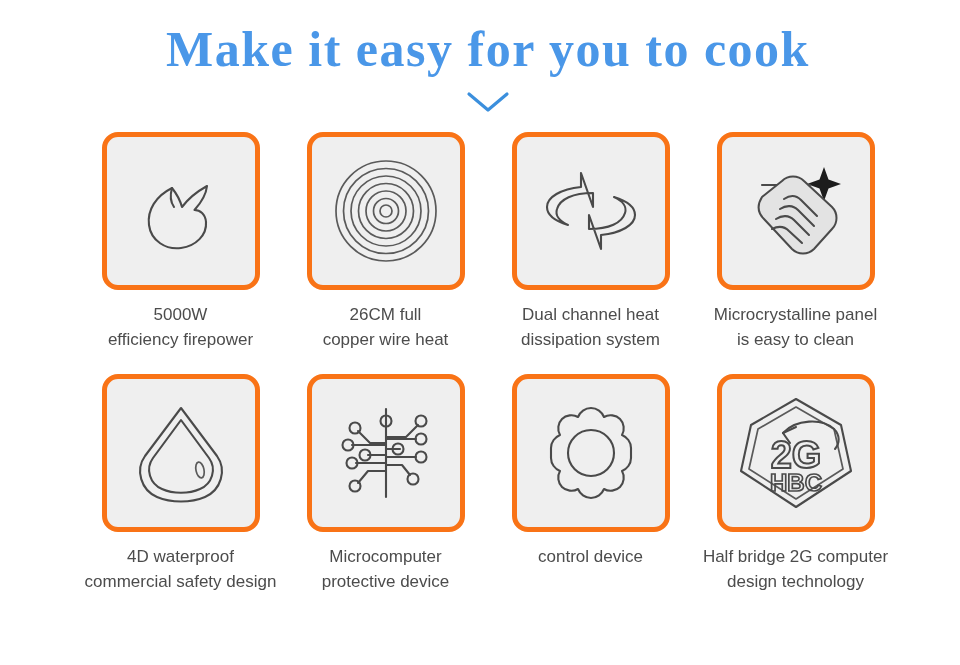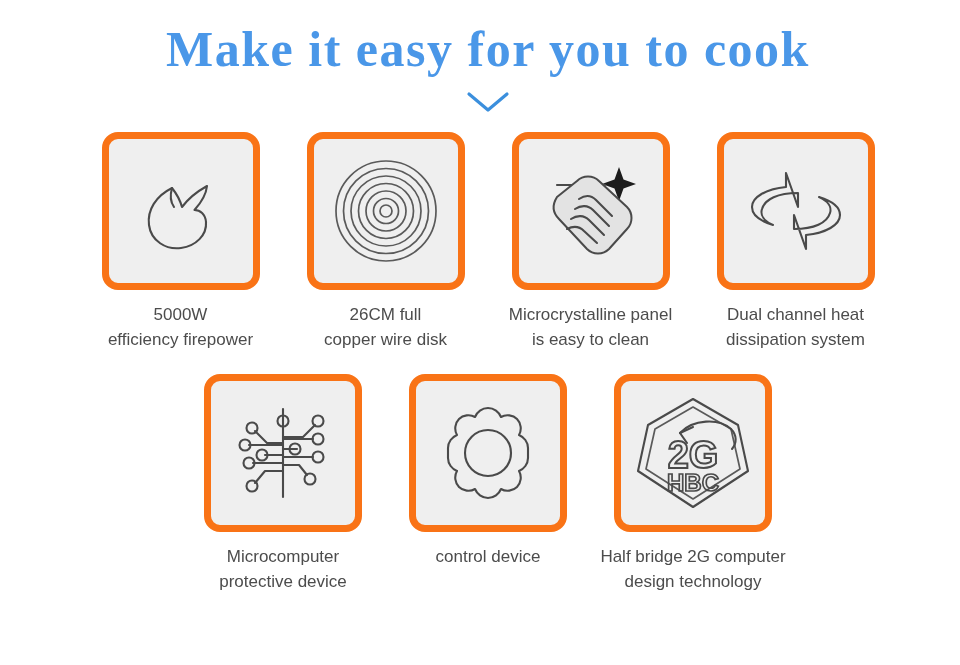--- a/index.html
+++ b/index.html
@@ -59,21 +59,21 @@
   }
   .cell {
     width: 205px;
     display: flex;
     flex-direction: column;
     align-items: center;
   }
   .tile {
     width: 158px;
     height: 158px;
-    border: 7px solid #f97316;
+    border: 5px solid #f97316;
     border-radius: 16px;
     background: #efefef;
     box-sizing: border-box;
     display: flex;
     align-items: center;
     justify-content: center;
   }
   .tile svg {
     display: block;
   }
@@ -157,68 +157,83 @@
             <circle class="ico-stroke-thin" cx="56" cy="56" r="42.5"></circle>
             <circle class="ico-stroke-thin" cx="56" cy="56" r="35"></circle>
             <circle class="ico-stroke-thin" cx="56" cy="56" r="27.5"></circle>
             <circle class="ico-stroke-thin" cx="56" cy="56" r="20"></circle>
             <circle class="ico-stroke-thin" cx="56" cy="56" r="12.5"></circle>
             <circle class="ico-stroke-thin" cx="56" cy="56" r="6"></circle>
           </svg>
         </div>
         <div class="caption">
           <span class="line">26CM full</span>
-          <span class="line">copper wire disk</span>
-        </div>
-      </div>
-
-      <div class="cell">
-        <div class="tile">
-          <svg width="116" height="116" viewBox="0 0 116 116">
-
-            <path class="ico-solid" d="M86 14 L90.5 26.5 L103 31 L90.5 35.5 L86 48 L81.5 35.5 L69 31 L81.5 26.5 Z"></path>
-
-            <path class="ico-stroke" d="M24 32 L72 32"></path>
-            <path class="ico-stroke" d="M38 42 L68 42"></path>
-
-            <path class="ico-fill-light" d="M24 44 C19 52 20 60 26 66 L54 96 C60 102 70 102 76 96
-                     L94 76 C100 70 100 60 94 54 L66 28
-                     C60 22 50 22 44 28 Z"></path>
-
-            <path class="ico-stroke" d="M46 46 C52 42 58 42 63 47 L79 63"></path>
-            <path class="ico-stroke" d="M42 56 C48 52 55 52 60 57 L76 73"></path>
-            <path class="ico-stroke" d="M38 66 C44 62 51 62 56 67 L71 82"></path>
-            <path class="ico-stroke" d="M34 76 C40 73 46 73 51 78 L64 90"></path>
-          </svg>
-        </div>
-        <div class="caption">
-          <span class="line">Microcrystalline panel</span>
-          <span class="line">is easy to clean</span>
+          <span class="line">copper wire heat</span>
         </div>
       </div>
 
       <div class="cell">
         <div class="tile">
           <svg width="112" height="112" viewBox="0 0 112 112">
             <path class="ico-stroke" d="M46 18 L46 32 C26 34 12 42 12 52 C12 60 20 66 33 70
                      C24 66 20 60 22 54 C25 44 38 38 58 38 L58 52 Z"></path>
             <path class="ico-stroke" d="M66 94 L66 80 C86 78 100 70 100 60 C100 52 92 46 79 42
                      C88 46 92 52 90 58 C87 68 74 74 54 74 L54 60 Z"></path>
           </svg>
         </div>
         <div class="caption">
           <span class="line">Dual channel heat</span>
           <span class="line">dissipation system</span>
         </div>
       </div>
 
+      <div class="cell">
+        <div class="tile">
+          <svg width="116" height="116" viewBox="0 0 116 116">
+
+            <path class="ico-solid" d="M86 14 L90.5 26.5 L103 31 L90.5 35.5 L86 48 L81.5 35.5 L69 31 L81.5 26.5 Z"></path>
+
+            <path class="ico-stroke" d="M24 32 L72 32"></path>
+            <path class="ico-stroke" d="M38 42 L68 42"></path>
+
+            <path class="ico-fill-light" d="M24 44 C19 52 20 60 26 66 L54 96 C60 102 70 102 76 96
+                     L94 76 C100 70 100 60 94 54 L66 28
+                     C60 22 50 22 44 28 Z"></path>
+
+            <path class="ico-stroke" d="M46 46 C52 42 58 42 63 47 L79 63"></path>
+            <path class="ico-stroke" d="M42 56 C48 52 55 52 60 57 L76 73"></path>
+            <path class="ico-stroke" d="M38 66 C44 62 51 62 56 67 L71 82"></path>
+            <path class="ico-stroke" d="M34 76 C40 73 46 73 51 78 L64 90"></path>
+          </svg>
+        </div>
+        <div class="caption">
+          <span class="line">Microcrystalline panel</span>
+          <span class="line">is easy to clean</span>
+        </div>
+      </div>
+
     </div>
 
     <div class="row">
 
+      <div class="cell">
+        <div class="tile">
+          <svg width="110" height="110" viewBox="0 0 110 110">
+            <path class="ico-stroke" d="M55 10 L19 58 C9 72 15 92 31 99 C45 105 65 105 79 99
+                     C95 92 101 72 91 58 Z"></path>
+            <path class="ico-stroke" d="M55 22 L27 60 C19 71 24 86 36 91 C47 96 63 96 74 91
+                     C86 86 91 71 83 60 Z"></path>
+            <ellipse class="ico-stroke-thin" cx="74" cy="72" rx="4" ry="8" transform="rotate(-12 74 72)"></ellipse>
+          </svg>
+        </div>
+        <div class="caption">
+          <span class="line">4D waterproof</span>
+          <span class="line">commercial safety design</span>
+        </div>
+      </div>
 
       <div class="cell">
         <div class="tile">
           <svg width="116" height="116" viewBox="0 0 116 116">
 
             <path class="ico-stroke" d="M58 14 L58 102"></path>
 
             <path class="ico-stroke" d="M58 42 L78 42 L90 30"></path>
             <path class="ico-stroke" d="M58 44 L88 44"></path>
             <path class="ico-stroke" d="M58 54 L72 54"></path>

